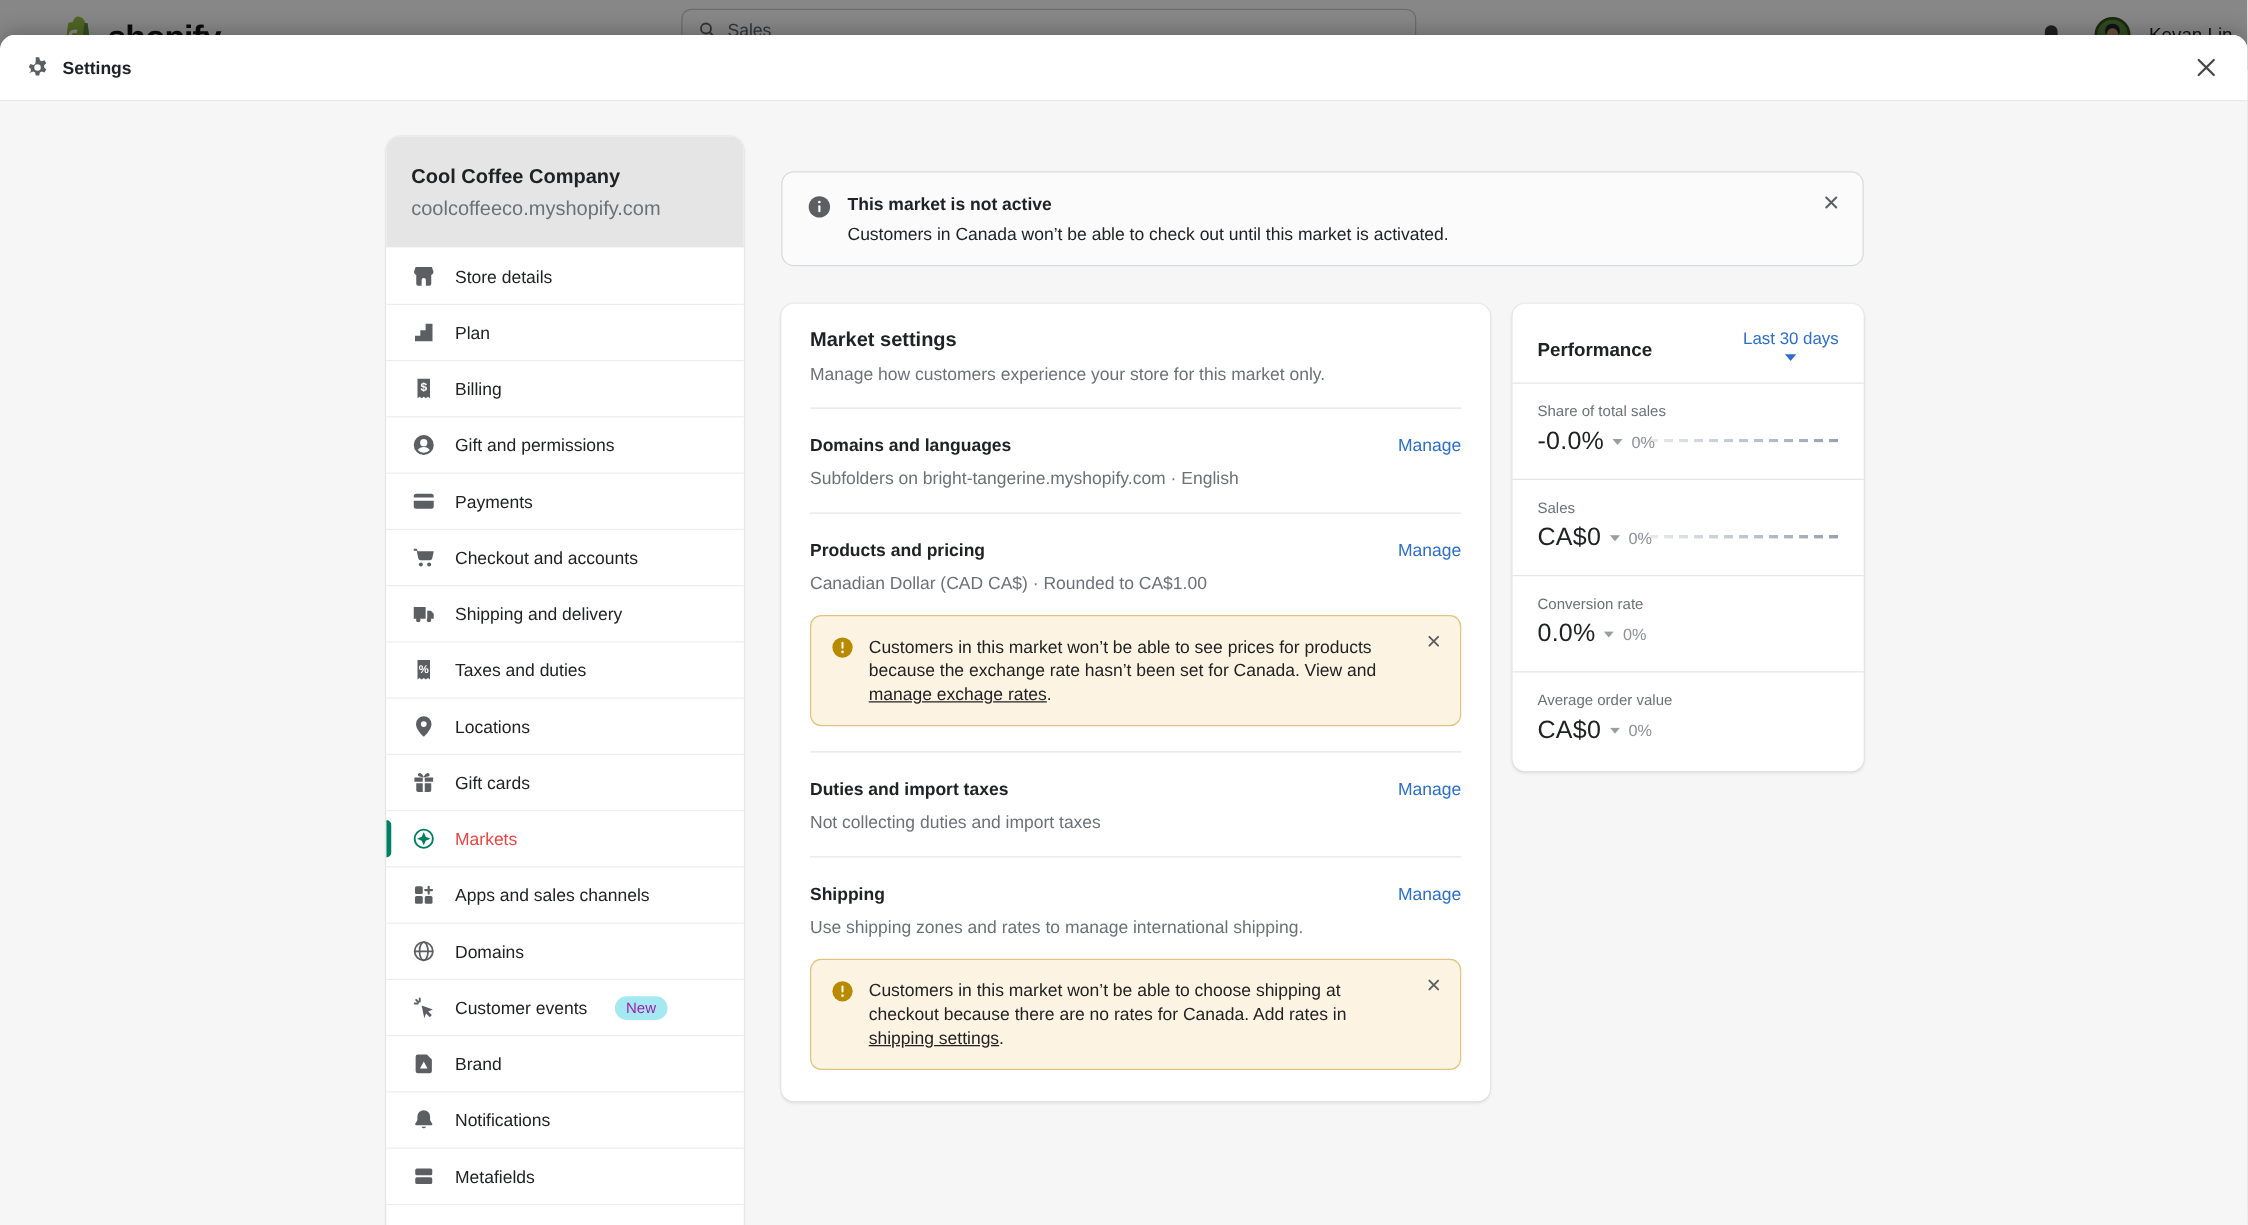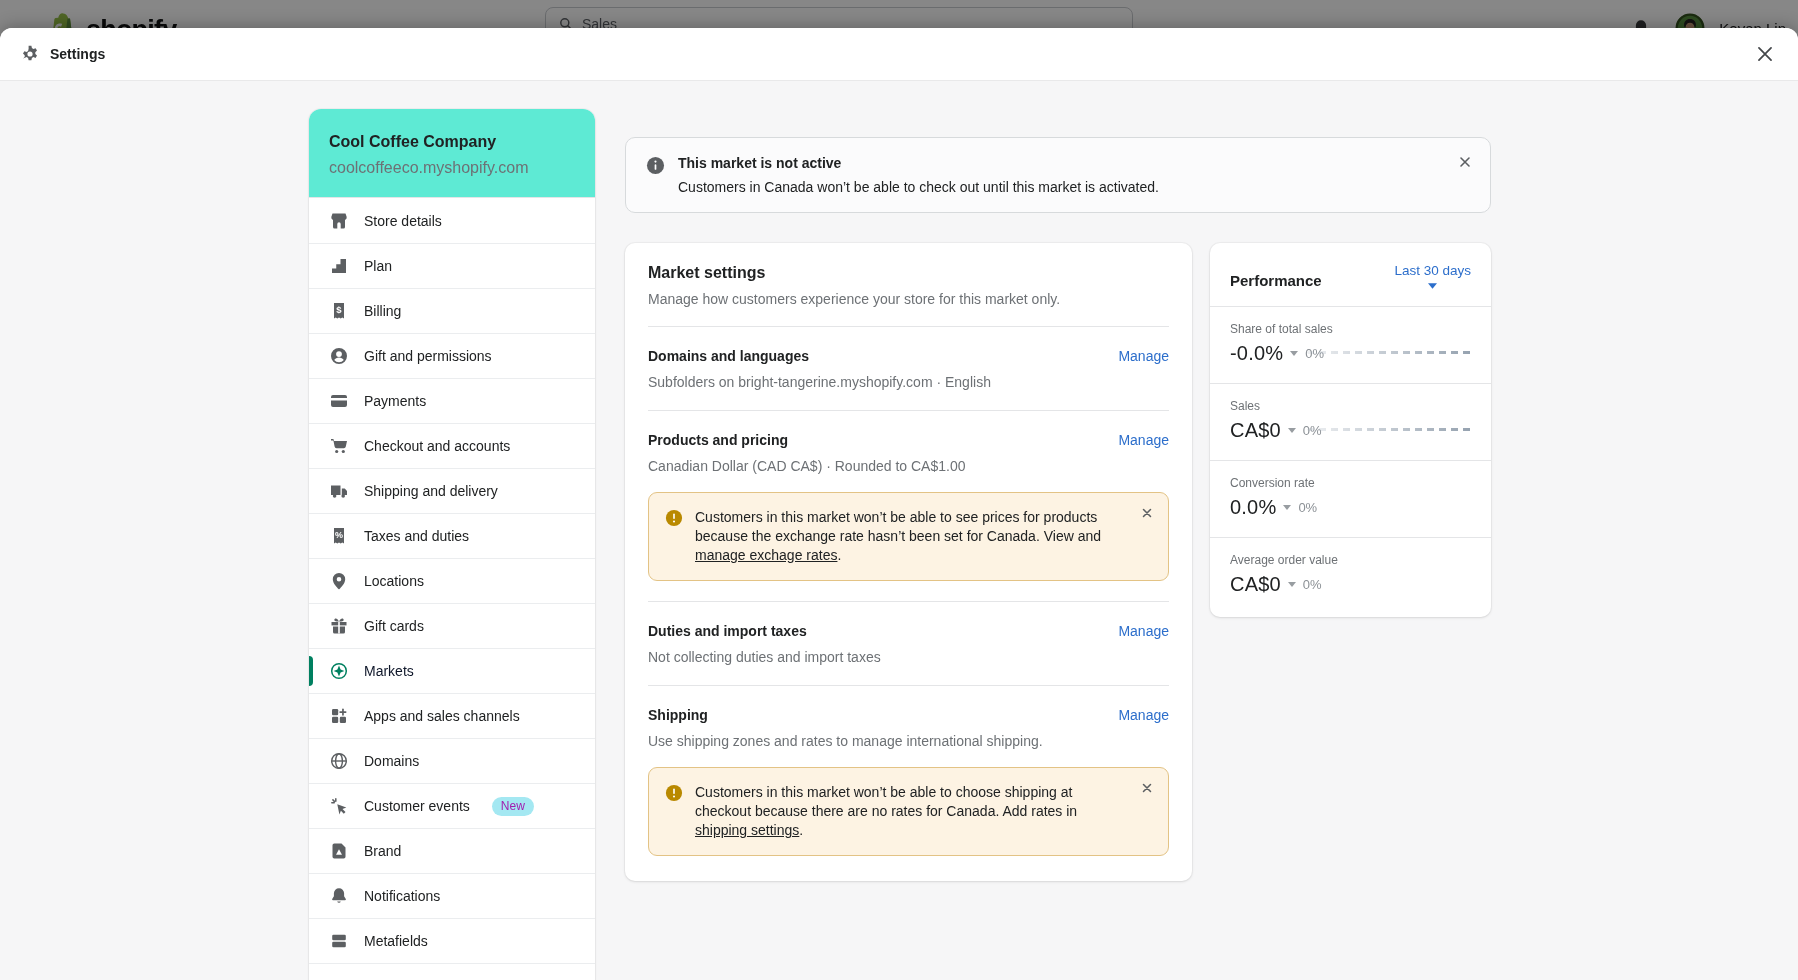--- a/index.html
+++ b/index.html
@@ -28,28 +28,28 @@
   .modal-header { height:52px; background:#fff; display:flex; align-items:center; padding:0 20px;
     position:relative; box-shadow:0 1px 0 rgba(0,0,0,.05); }
   .modal-title { font-size:14px; font-weight:700; margin-left:10px; }
   .modal-close { position:absolute; right:22px; top:15px; width:22px; height:22px; color:#44474a; cursor:pointer; background:none; border:none; }
   .modal-body { position:relative; height:900px; }
   .content { position:absolute; left:309px; top:29px; width:1182px; }
 
   
   .sidebar { position:absolute; left:0; top:0; width:286px; height:885px; background:#fff;
     border-radius:12px; box-shadow:0 0 0 1px rgba(0,0,0,.03), 0 1px 3px rgba(0,0,0,.08); overflow:hidden; }
-  .sidebar-head { padding:24px 20px 20px; background:#5eead4; border-bottom:1px solid #e4e5e7; }
+  .sidebar-head { padding:24px 20px 20px; background:#e5e5e5; border-bottom:1px solid #e4e5e7; }
   .store-name { font-size:16px; font-weight:600; color:#202223; }
   .store-domain { display:inline-block; margin-top:8px; font-size:16px; color:#6d7175; cursor:pointer; }
   .nav-item { height:45px; display:flex; align-items:center; padding:0 20px; gap:15px; font-size:14px;
     color:#202223; position:relative; cursor:pointer; background:#fff; }
   .nav-item + .nav-item { border-top:1px solid #ebedef; }
   .nav-item .ni { width:20px; height:20px; color:#5c5f62; flex:0 0 20px; }
-  .nav-item.active { color:#0f172a; font-weight:500; }
+  .nav-item.active { color:#ef4444; font-weight:500; }
   .nav-item.active .ni { color:#008060; }
   .nav-item.active::before { content:""; position:absolute; left:0; top:7px; bottom:7px; width:4px;
     background:#008060; border-radius:0 4px 4px 0; }
   .badge-new { margin-left:7px; background:#a4e8f2; color:#a21caf; font-size:12px; padding:2px 9px;
     border-radius:10px; line-height:15px; }
   .sidebar-tail { border-top:1px solid #ebedef; height:13px; }
 
   
   .main { position:absolute; left:316px; top:6px; width:866px; }
   .page-header { display:flex; align-items:center; height:34px; }

